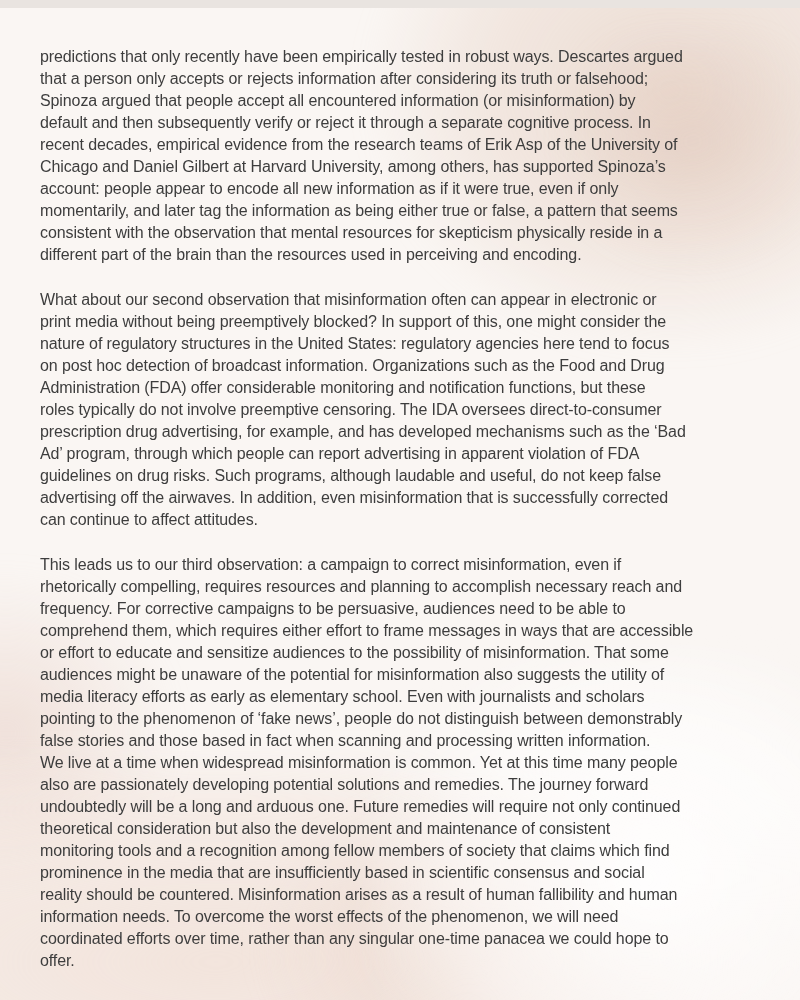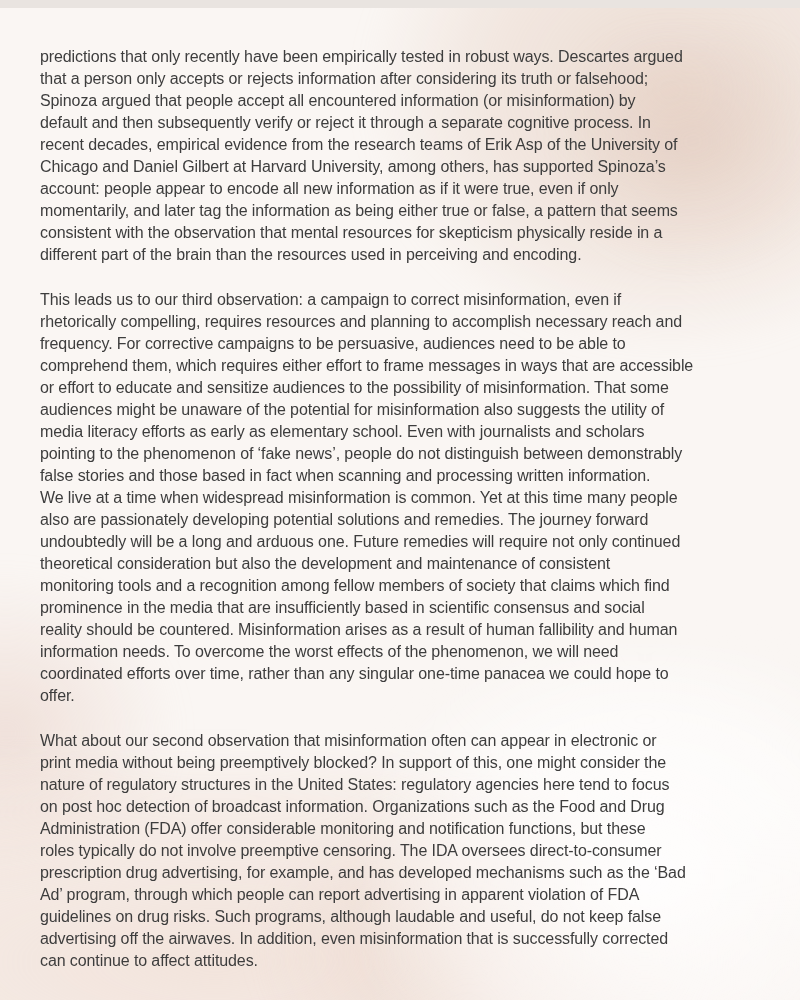--- a/index.html
+++ b/index.html
@@ -105,47 +105,47 @@
     <p>predictions that only recently have been empirically tested in robust ways. Descartes argued
 that a person only accepts or rejects information after considering its truth or falsehood;
 Spinoza argued that people accept all encountered information (or misinformation) by
 default and then subsequently verify or reject it through a separate cognitive process. In
 recent decades, empirical evidence from the research teams of Erik Asp of the University of
 Chicago and Daniel Gilbert at Harvard University, among others, has supported Spinoza’s
 account: people appear to encode all new information as if it were true, even if only
 momentarily, and later tag the information as being either true or false, a pattern that seems
 consistent with the observation that mental resources for skepticism physically reside in a
 different part of the brain than the resources used in perceiving and encoding.</p>
+    <p>What about our second observation that misinformation often can appear in electronic or
+print media without being preemptively blocked? In support of this, one might consider the
+nature of regulatory structures in the United States: regulatory agencies here tend to focus
+on post hoc detection of broadcast information. Organizations such as the Food and Drug
+Administration (FDA) offer considerable monitoring and notification functions, but these
+roles typically do not involve preemptive censoring. The IDA oversees direct-to-consumer
+prescription drug advertising, for example, and has developed mechanisms such as the ‘Bad
+Ad’ program, through which people can report advertising in apparent violation of FDA
+guidelines on drug risks. Such programs, although laudable and useful, do not keep false
+advertising off the airwaves. In addition, even misinformation that is successfully corrected
+can continue to affect attitudes.</p>
     <p>This leads us to our third observation: a campaign to correct misinformation, even if
 rhetorically compelling, requires resources and planning to accomplish necessary reach and
 frequency. For corrective campaigns to be persuasive, audiences need to be able to
 comprehend them, which requires either effort to frame messages in ways that are accessible
 or effort to educate and sensitize audiences to the possibility of misinformation. That some
 audiences might be unaware of the potential for misinformation also suggests the utility of
 media literacy efforts as early as elementary school. Even with journalists and scholars
 pointing to the phenomenon of ‘fake news’, people do not distinguish between demonstrably
 false stories and those based in fact when scanning and processing written information.
 We live at a time when widespread misinformation is common. Yet at this time many people
 also are passionately developing potential solutions and remedies. The journey forward
 undoubtedly will be a long and arduous one. Future remedies will require not only continued
 theoretical consideration but also the development and maintenance of consistent
 monitoring tools and a recognition among fellow members of society that claims which find
 prominence in the media that are insufficiently based in scientific consensus and social
 reality should be countered. Misinformation arises as a result of human fallibility and human
 information needs. To overcome the worst effects of the phenomenon, we will need
 coordinated efforts over time, rather than any singular one-time panacea we could hope to
 offer.</p>
-    <p>What about our second observation that misinformation often can appear in electronic or
-print media without being preemptively blocked? In support of this, one might consider the
-nature of regulatory structures in the United States: regulatory agencies here tend to focus
-on post hoc detection of broadcast information. Organizations such as the Food and Drug
-Administration (FDA) offer considerable monitoring and notification functions, but these
-roles typically do not involve preemptive censoring. The IDA oversees direct-to-consumer
-prescription drug advertising, for example, and has developed mechanisms such as the ‘Bad
-Ad’ program, through which people can report advertising in apparent violation of FDA
-guidelines on drug risks. Such programs, although laudable and useful, do not keep false
-advertising off the airwaves. In addition, even misinformation that is successfully corrected
-can continue to affect attitudes.</p>
   </div>
 
   <div class="bottom-bar"></div>
 
 </div>
 
 </body></html>

